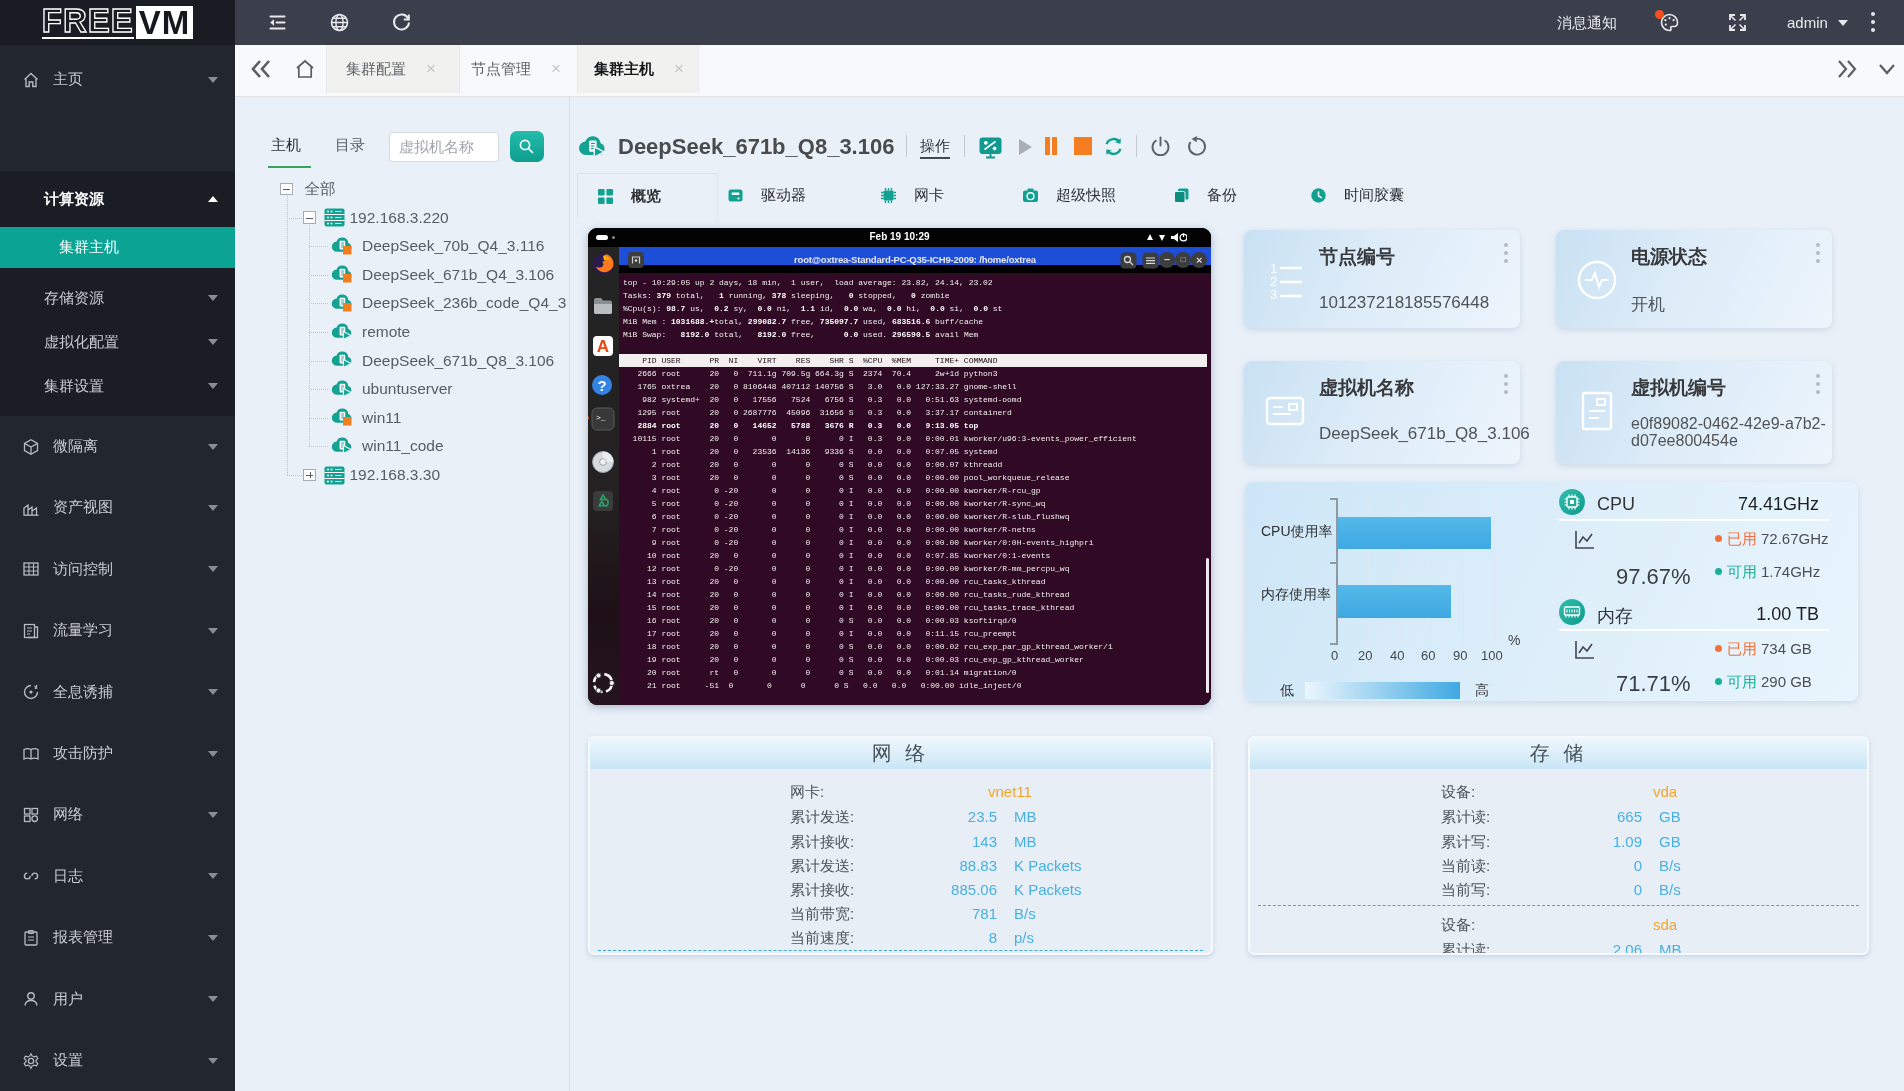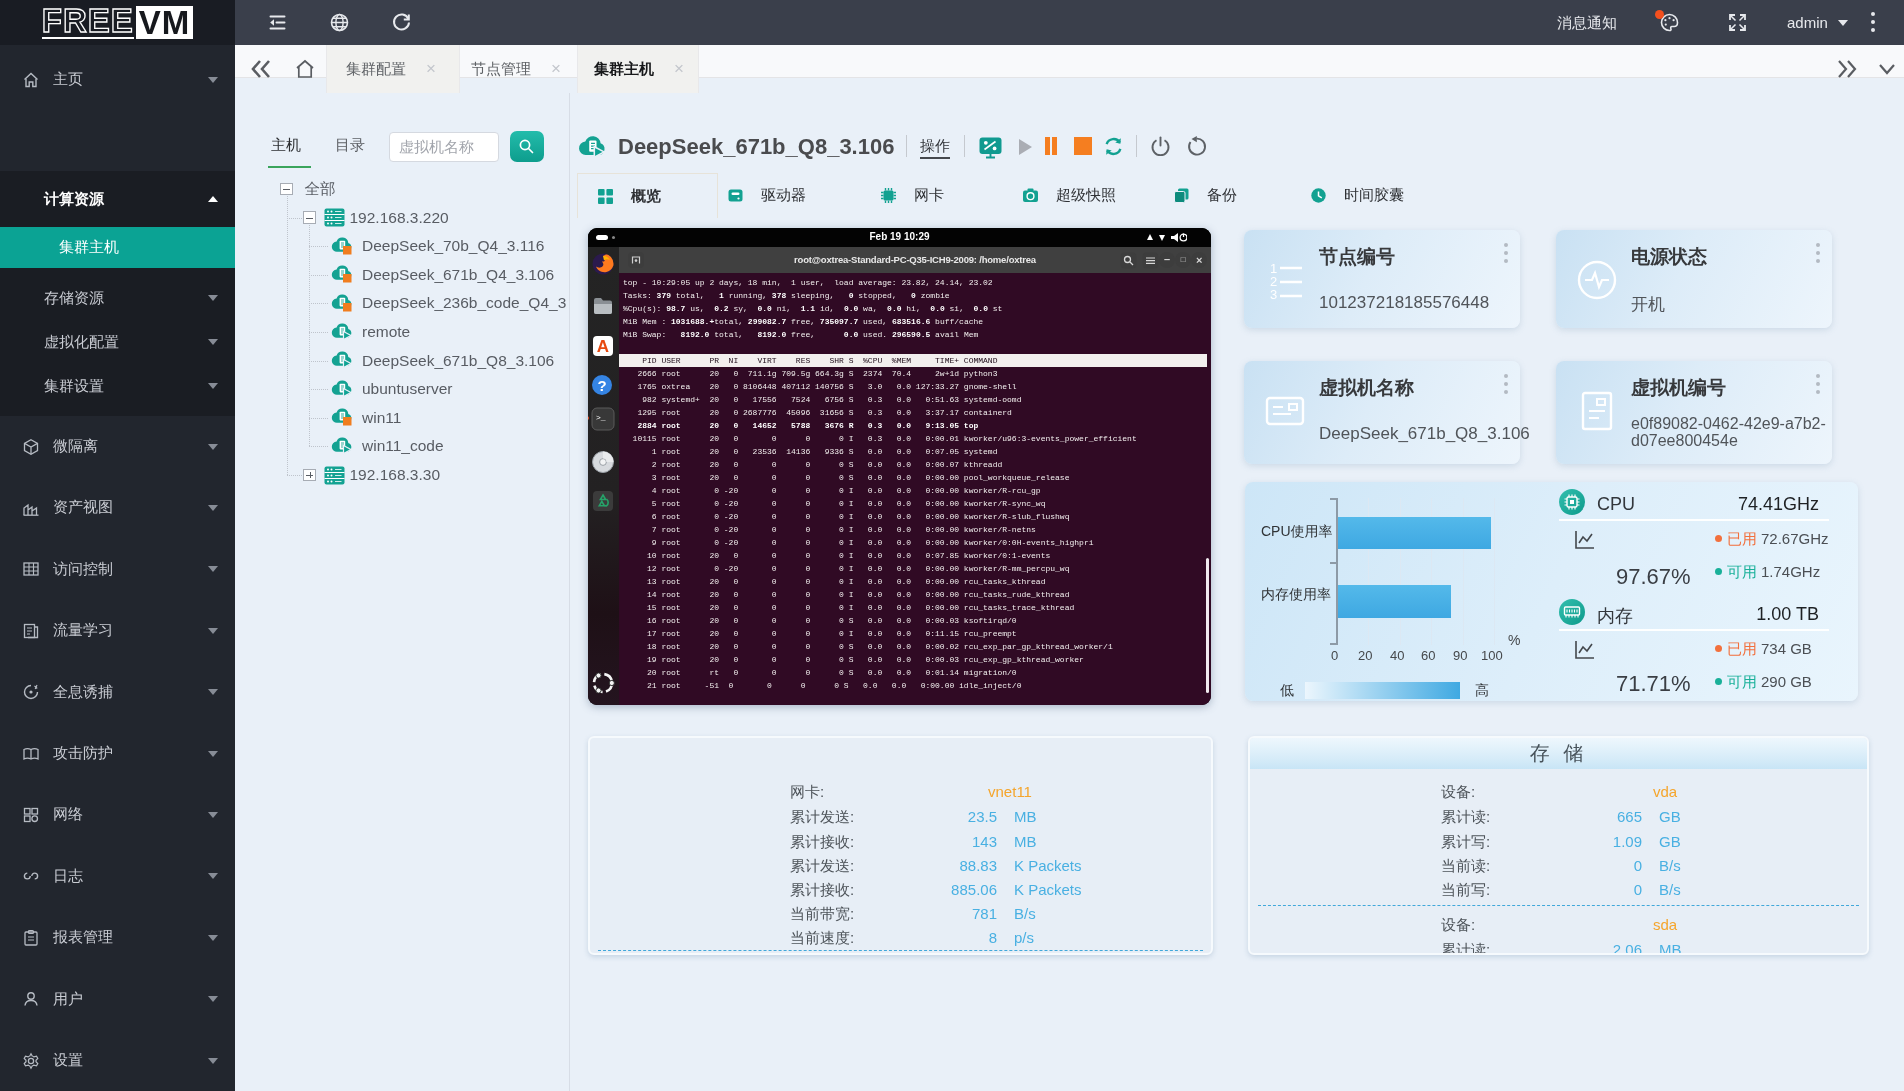--- a/index.html
+++ b/index.html
@@ -22,21 +22,21 @@
 .sb-sub2 .ar.up { border-top:none; border-bottom:6px solid #fff; }
 .active-sub { background:#0ba394; color:#fff !important; }
 .active-sub .t { margin-left:59px; }
 
 
 .topbar { position:absolute; left:235px; top:0; width:1669px; height:45px; background:#3a3f4b; z-index:20; }
 .tb-ic { position:absolute; top:12px; width:21px; height:21px; }
 .tb-txt { position:absolute; top:14px; color:#e7e9ed; font-size:14px; }
 
 
-.tabstrip { position:absolute; left:235px; top:45px; width:1669px; height:33px; background:#f8f9fb; border-bottom:1px solid #e4e4e6; z-index:19; }
+.tabstrip { position:absolute; left:235px; top:45px; width:1669px; height:52px; background:#f8f9fb; border-bottom:1px solid #e4e4e6; z-index:19; }
 .ts-sep { position:absolute; top:0; width:1px; height:48px; background:#e8e8ea; }
 .ts-tab { position:absolute; top:0; height:48px; display:flex; align-items:center; font-size:15px; color:#5f6266; }
 .ts-tab .x { margin-left:20px; color:#c3c6cc; font-size:17px; font-weight:normal; }
 .ts-tab.shade { background:#f1f1ef; }
 .ts-tab.cur { font-weight:bold; color:#17181a; }
 
 
 .content { position:absolute; left:235px; top:93px; width:1669px; height:998px; background:#e9f0f8; }
 .tree { position:absolute; left:0; top:0; width:335px; height:998px; border-right:1px solid #d7dde6; }
 .tree-tab { position:absolute; top:43px; font-size:15px; color:#5c5f64; }
@@ -88,21 +88,21 @@
 .used em { font-style:normal; color:#4b4f54; margin-left:4px; }
 
 
 .term { position:absolute; left:18px; top:135px; width:623px; height:477px; background:#000; border-radius:9px; overflow:hidden; box-shadow:0 2px 8px rgba(90,110,140,.45); }
 .t-top { position:absolute; left:0; top:0; width:623px; height:19px; background:#030303; }
 .t-clock { position:absolute; left:0; right:0; top:3px; text-align:center; color:#fff; font-size:10px; font-weight:bold; }
 .t-dock { position:absolute; left:0; top:19px; width:31px; height:458px; background:linear-gradient(180deg,#242424 0%,#232122 55%,#1e1016 80%,#24141f 100%); }
 .dk { position:relative; margin-left:3px; height:0; }
 .dk svg { position:absolute; left:0; top:0; }
 .t-win { position:absolute; left:31px; top:19px; right:0; bottom:0; }
-.t-title { position:absolute; left:0; top:0; right:0; height:26px; background:#404040; color:#e8e8e8; font-size:9.5px; letter-spacing:-0.2px; font-weight:bold; text-align:center; line-height:26px; }
+.t-title { position:absolute; left:0; top:0; right:0; height:18px; background:#1d4ed8; color:#e8e8e8; font-size:9.5px; letter-spacing:-0.2px; font-weight:bold; text-align:center; line-height:26px; }
 .t-cir { position:absolute; top:5px; width:16px; height:16px; border-radius:50%; background:#3d3d3d; color:#d8d8d8; font-size:11px; display:flex; align-items:center; justify-content:center; }
 .t-body { position:absolute; left:0; top:26px; right:0; bottom:0; background:#300a24; }
 .t-body pre { font-family:"Liberation Mono",monospace; font-size:8px; line-height:13px; color:#f2efee; margin:3px 0 0 4px; }
 .t-body pre b { font-weight:bold; color:#fff; }
 .t-hdr { background:#f2efee; color:#1d0a18; display:inline-block; width:588px; margin-left:-4px; padding-left:4px; }
 
 </style>
 </head>
 <body>
 <svg width="0" height="0" style="position:absolute;">
@@ -727,20 +727,21 @@
       <div style="position:absolute;left:314px;top:147px;width:270px;height:2px;background:rgba(255,255,255,.95);"></div>
       <svg class="lchart" style="top:157px;" viewBox="0 0 20 20">
           <path d="M1 2 V19 H19" stroke="#43474c" stroke-width="1.6" fill="none"></path>
           <path d="M4 14 L8 8 L12 12 L17 5" stroke="#43474c" stroke-width="1.6" fill="none"></path>
         </svg>
       <div class="pct" style="top:189px;">71.71%</div>
       <div class="used" style="top:158px;"><i style="background:#f2703d;"></i><span style="color:#f2703d;">已用</span><em>734 GB</em></div>
       <div class="used" style="top:191px;"><i style="background:#19b099;"></i><span style="color:#19b099;">可用</span><em>290 GB</em></div>
     </div>
     <div class="bpanel" style="left:18px;width:625px;">
+      <div class="bhead">网 络</div>
       <div class="brow" style="top:42px;">
           <span class="lb" style="left:200px;">网卡:</span>
           <span class="vl orange" style="left:330px;width:180px;text-align:center;">vnet11</span>
         </div>
       <div class="brow" style="top:67px;">
           <span class="lb" style="left:200px;">累计发送:</span>
           <span class="vl" style="left:267px;">23.5</span>
           <span class="un" style="left:424px;">MB</span>
         </div>
       <div class="brow" style="top:92px;">

